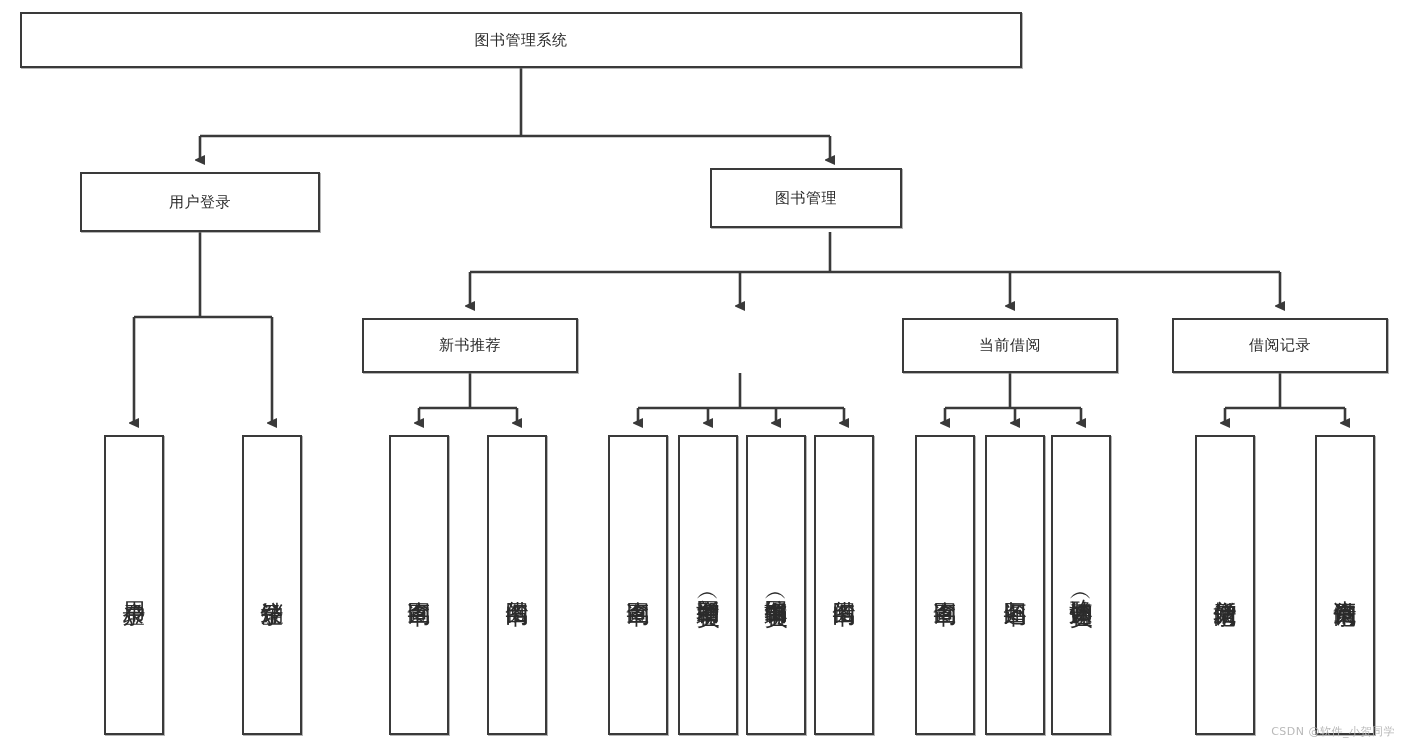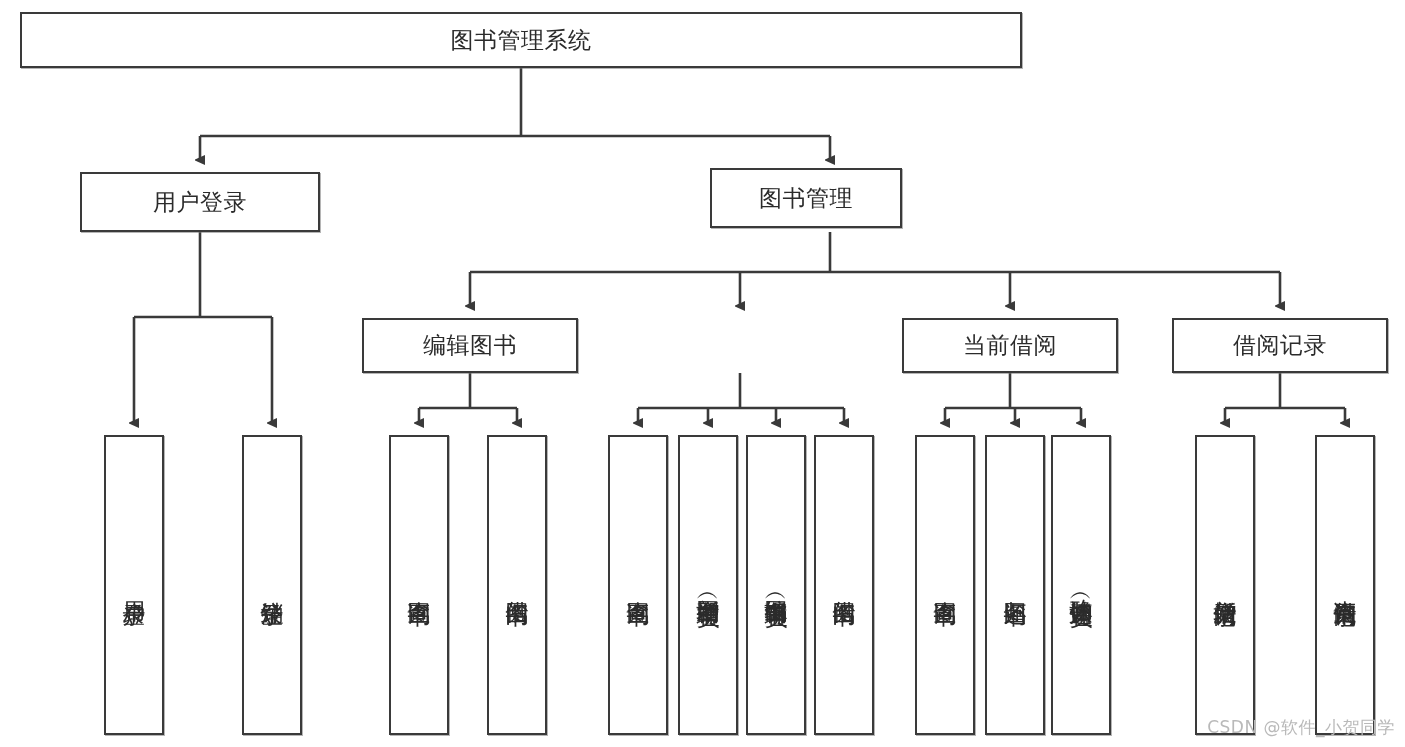--- a/index.html
+++ b/index.html
@@ -25,21 +25,21 @@
     position: absolute;
     box-sizing: border-box;
     border: 2px solid #3a3a3a;
     background: #ffffff;
     display: flex;
     align-items: center;
     justify-content: center;
     box-shadow: 1px 1px 0 rgba(120,120,120,0.55);
   }
   .node-label-h {
-    font-size: 23px;
+    font-size: 15px;
     color: #2b2b2b;
     line-height: 1;
     white-space: nowrap;
     letter-spacing: 0.5px;
   }
   .node-box.leaf {
     align-items: center;
     justify-content: center;
   }
   .node-label-v {
@@ -57,21 +57,21 @@
     left: 0;
     top: 0;
     width: 1405px;
     height: 747px;
     pointer-events: none;
   }
   .watermark {
     position: absolute;
     right: 10px;
     bottom: 8px;
-    font-size: 17px;
+    font-size: 11px;
     color: #b9b9b9;
     white-space: nowrap;
     letter-spacing: 0.5px;
   }
 </style>
 </head>
 <body>
 
 <div id="diagram-root">
 
@@ -130,21 +130,21 @@
   </div>
 
   <div class="node-box" style="left:80px;top:172px;width:240px;height:60px;">
     <span class="node-label-h">用户登录</span>
   </div>
   <div class="node-box" style="left:710px;top:168px;width:192px;height:60px;">
     <span class="node-label-h">图书管理</span>
   </div>
 
   <div class="node-box" style="left:362px;top:318px;width:216px;height:55px;">
-    <span class="node-label-h">编辑图书</span>
+    <span class="node-label-h">新书推荐</span>
   </div>
   <div class="node-box" style="left:1172px;top:318px;width:216px;height:55px;">
     <span class="node-label-h">借阅记录</span>
   </div>
   <div class="node-box" style="left:902px;top:318px;width:216px;height:55px;">
     <span class="node-label-h">当前借阅</span>
   </div>
 
   <div class="node-box leaf" style="left:104px;top:435px;width:60px;height:300px;">
     <span class="node-label-v">用户登录</span>

